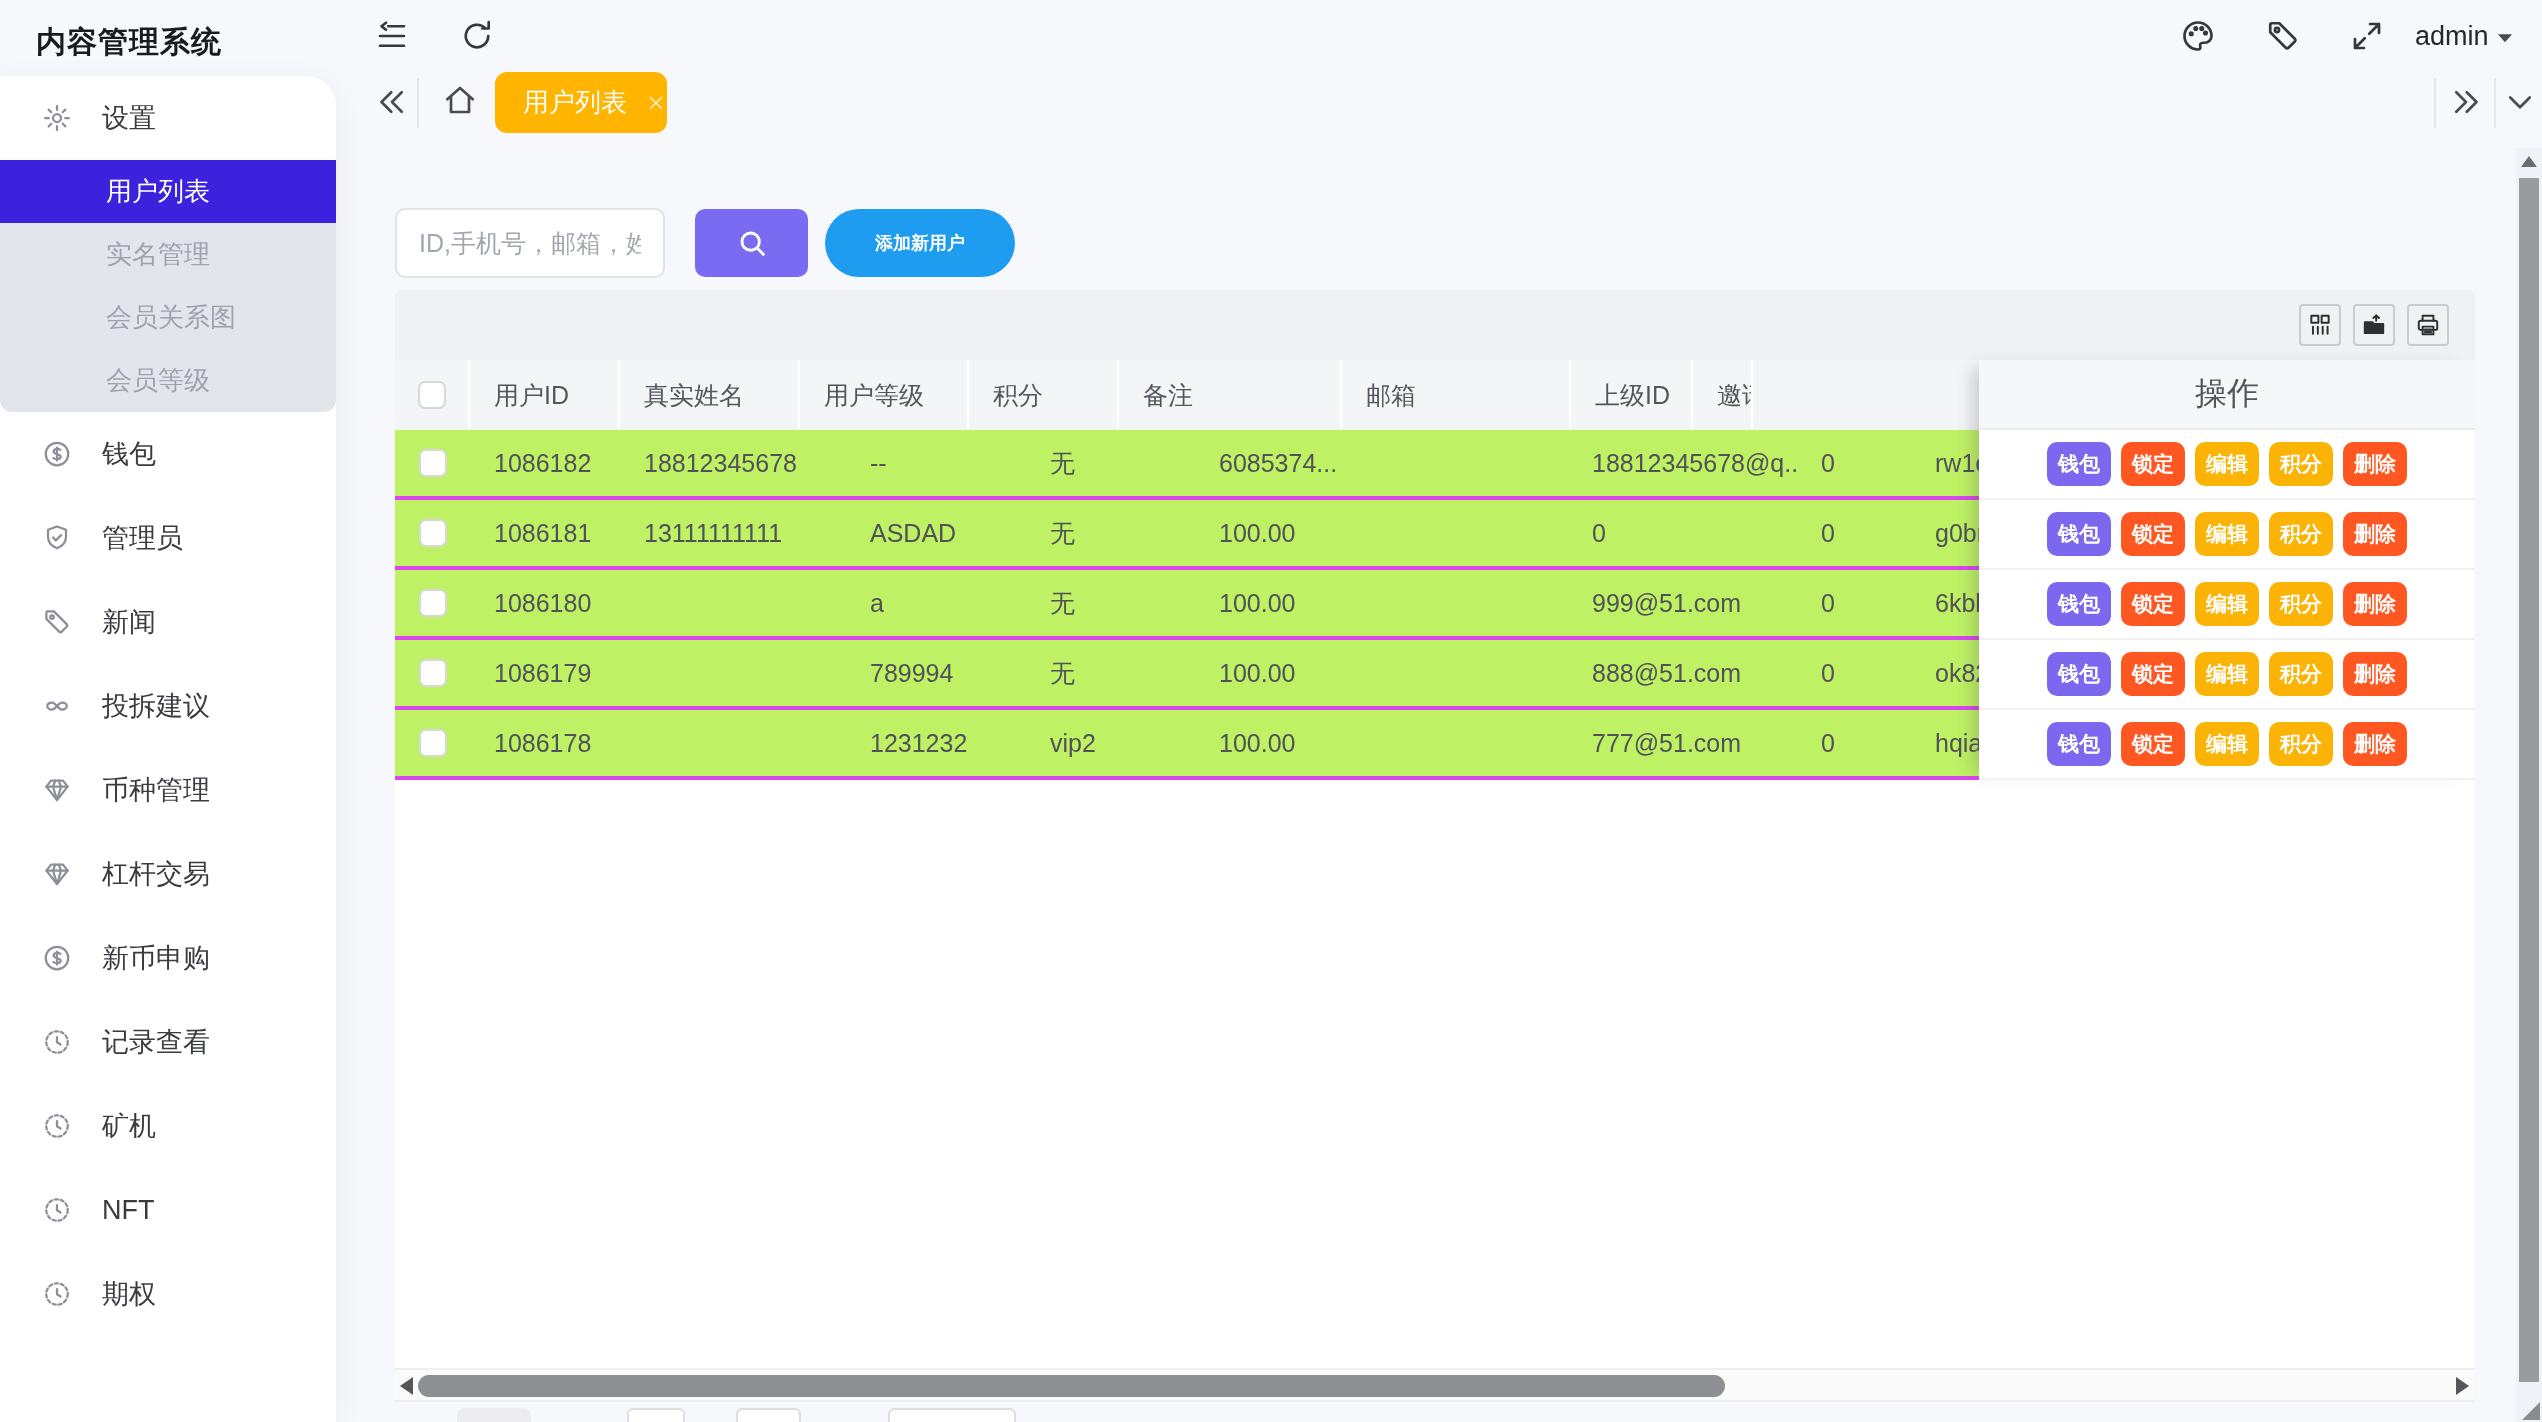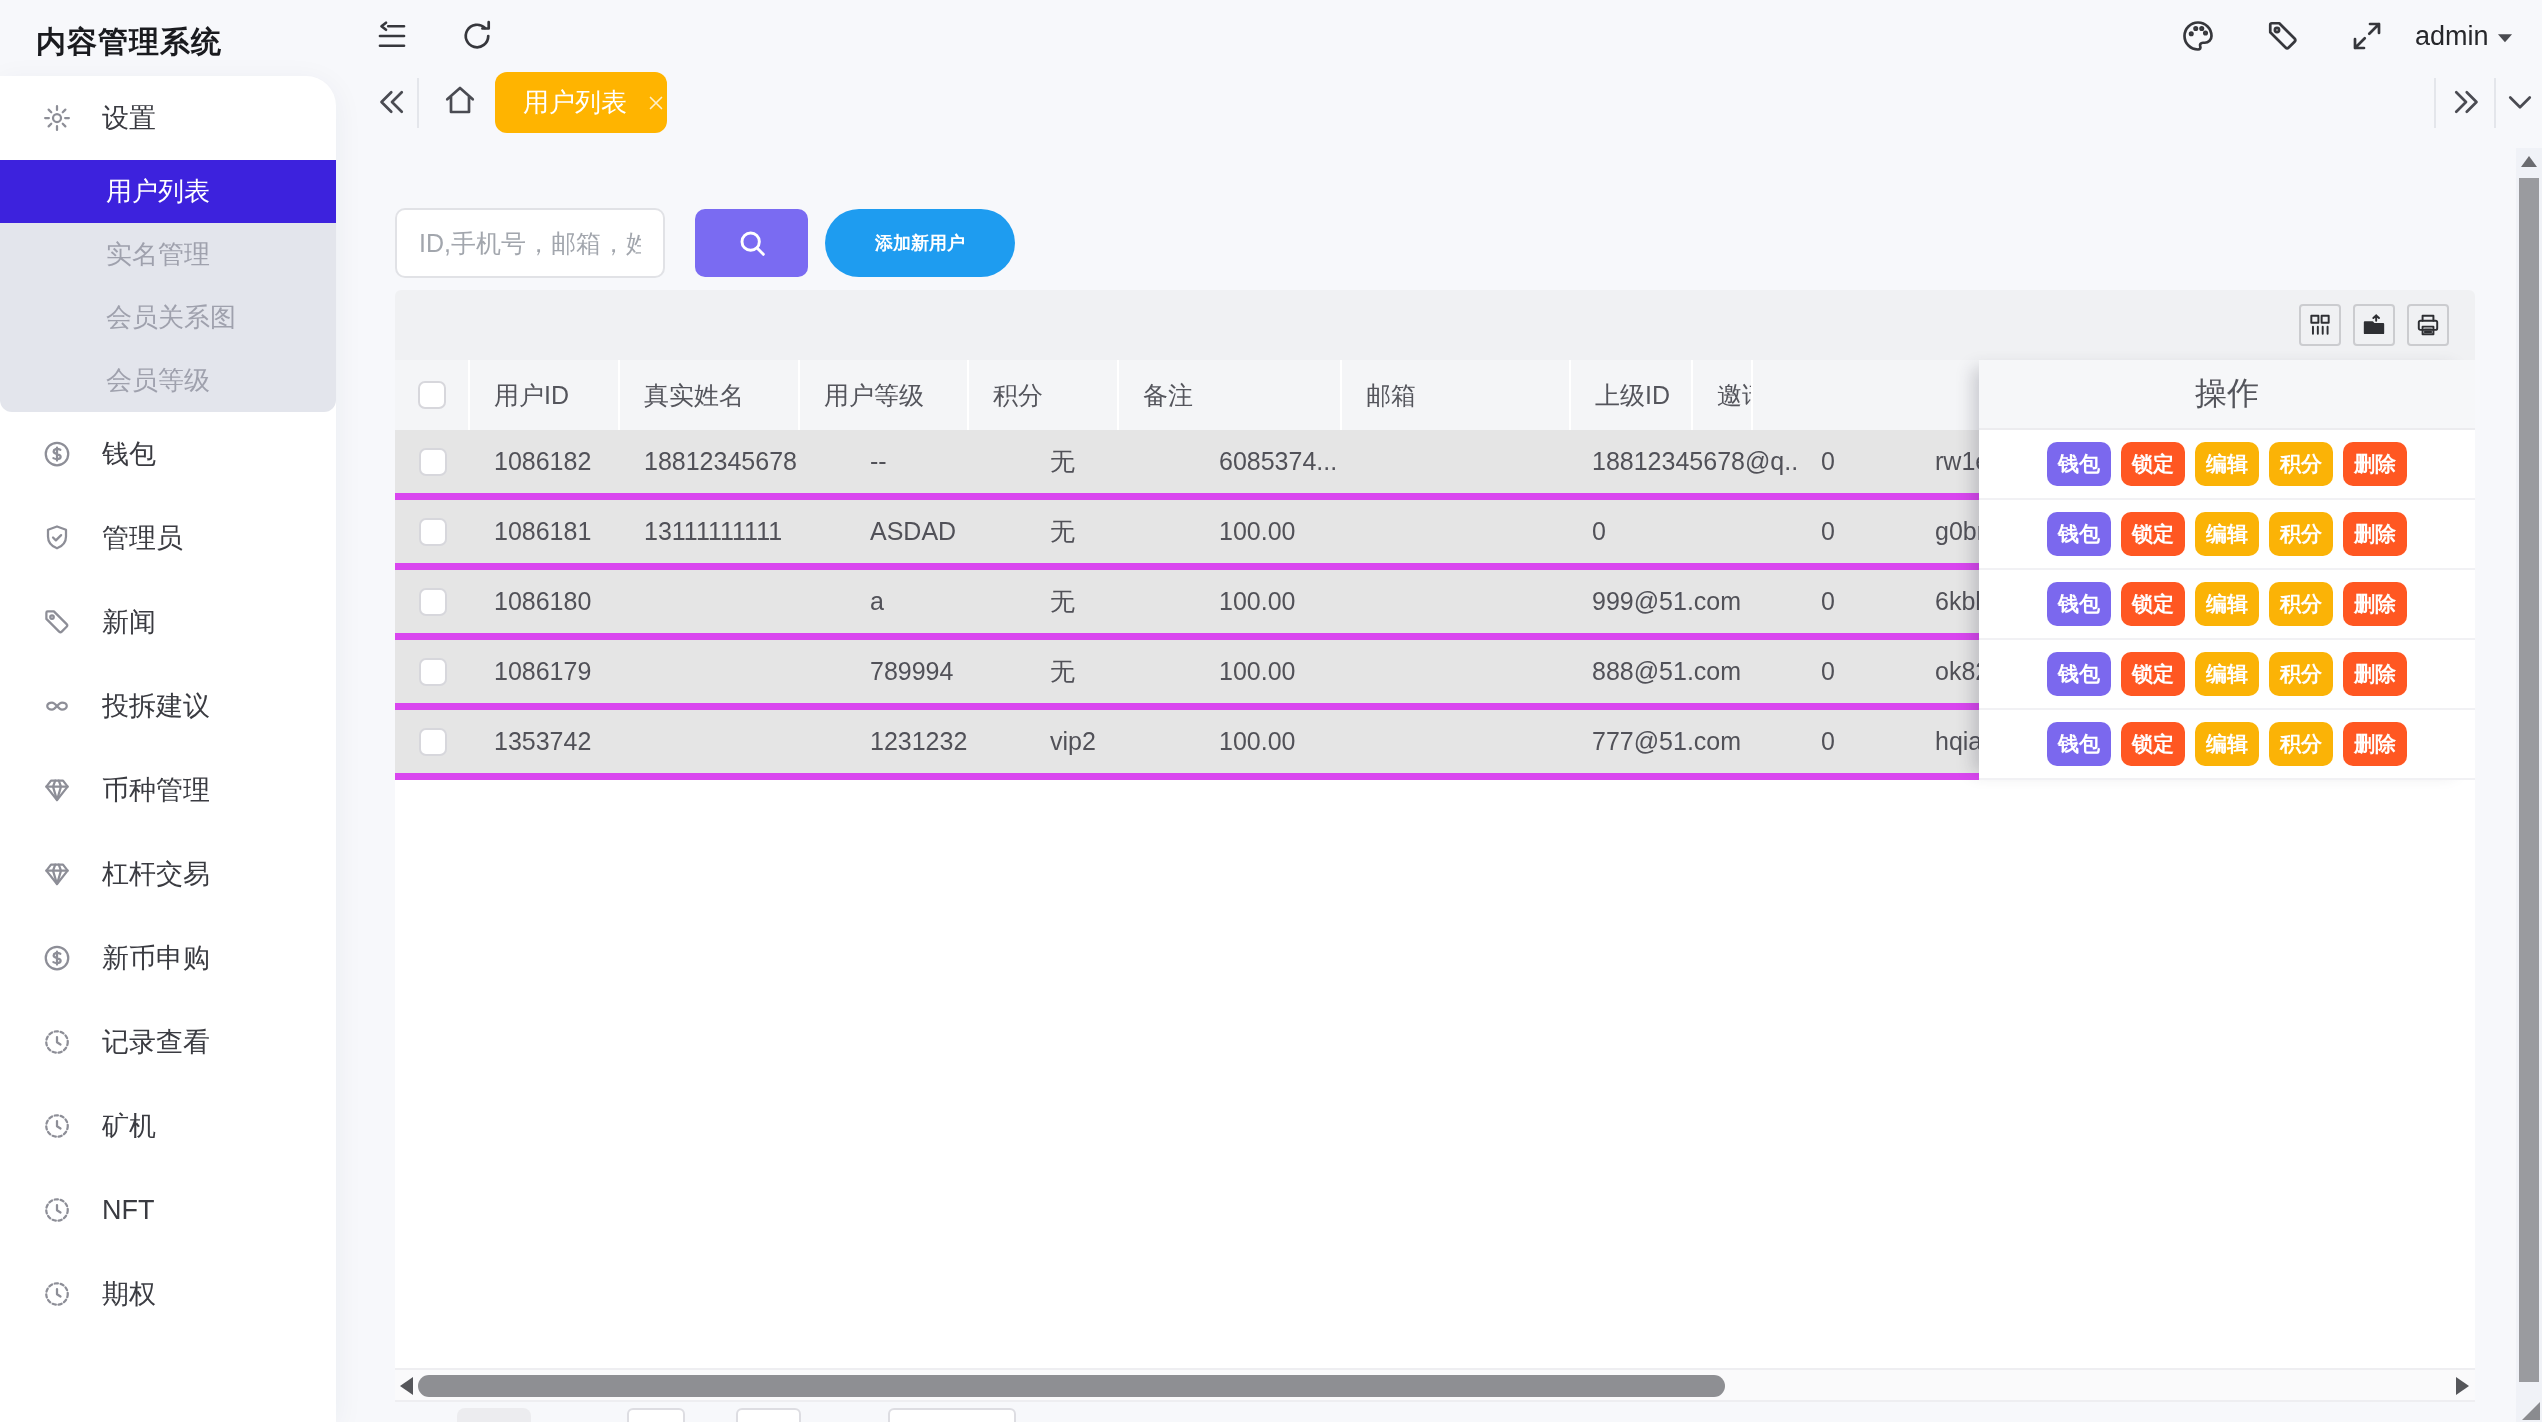--- a/index.html
+++ b/index.html
@@ -51,21 +51,21 @@
   #tblToolbar{left:395px;top:290px;width:2080px;height:70px;background:#f0f1f3;border-radius:6px 6px 0 0}
   .tool-btn{position:absolute;top:14px;width:42px;height:42px;border:2px solid #cbcccf;border-radius:4px;
             display:flex;align-items:center;justify-content:center;color:#2e2f33;cursor:pointer;background:transparent}
   .tool-btn svg{width:26px;height:26px}
 
   #tblHeader{left:395px;top:360px;width:2080px;height:70px;background:#f4f5f7;display:flex}
   .th{display:flex;align-items:center;padding-left:24px;font-size:25px;color:#54555c;
       border-right:2px solid #fff;height:100%;overflow:hidden;white-space:nowrap;flex:none}
   .th-check{width:75px;justify-content:center;padding:0}
   #tblRows{left:395px;top:430px;width:2080px}
-  .tr{height:70px;display:flex;background:#e5e5e5;border-bottom:7px solid #d946ef}
+  .tr{height:70px;display:flex;background:#bef264;border-bottom:4px solid #d946ef}
   .td{display:flex;align-items:center;padding-left:24px;font-size:25px;color:#515158;
       overflow:hidden;white-space:nowrap;flex:none}
   .td-check{width:75px;justify-content:center;padding:0}
   .cb{width:28px;height:28px;border:2px solid #d7d7dc;border-radius:7px;background:#fff;cursor:pointer}
 
   #fixedCol{left:1979px;top:360px;width:496px;box-shadow:-14px 0 16px -8px rgba(50,50,70,.22)}
   .fc-header{height:70px;background:#f6f7f9;display:flex;align-items:center;justify-content:center;
              font-size:32px;color:#54555c;border-bottom:2px solid #ececef}
   .fc-cell{height:70px;display:flex;align-items:center;justify-content:center;gap:10px;
            background:#fff;border-bottom:2px solid #f1f1f4}
@@ -433,21 +433,21 @@
         <div class="td" style="width: 150px;">100.00</div>
         <div class="td" style="width: 223px;"></div>
         <div class="td" style="width: 229px;">888@51.com</div>
         <div class="td" style="width: 122px;">0</div>
         <div class="td" style="width: 60px; padding-left: 16px;">ok82</div>
       </div>
       <div class="tr">
         <div class="td td-check">
           <div class="cb"></div>
         </div>
-        <div class="td" style="width: 150px;">1353742</div>
+        <div class="td" style="width: 150px;">1086178</div>
         <div class="td" style="width: 226px;"></div>
         <div class="td" style="width: 180px;">1231232</div>
         <div class="td" style="width: 169px;">vip2</div>
         <div class="td" style="width: 150px;">100.00</div>
         <div class="td" style="width: 223px;"></div>
         <div class="td" style="width: 229px;">777@51.com</div>
         <div class="td" style="width: 122px;">0</div>
         <div class="td" style="width: 60px; padding-left: 16px;">hqia</div>
       </div>
     </div>

